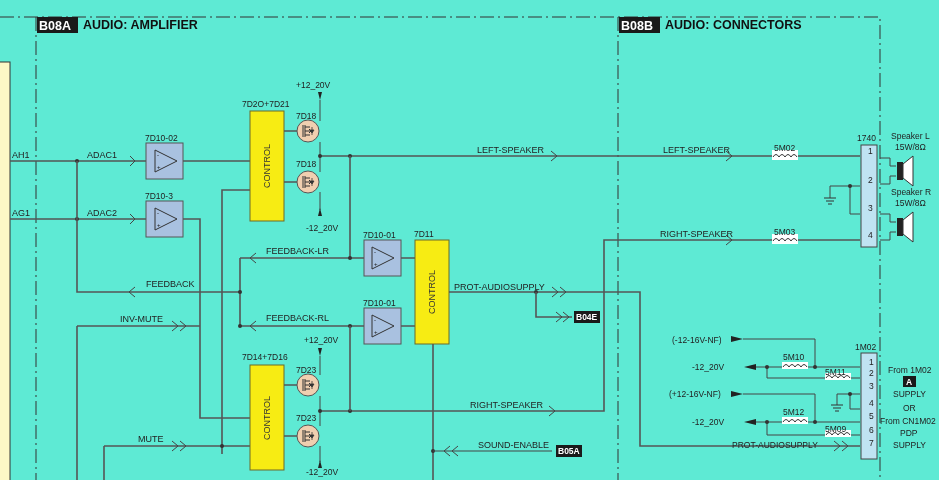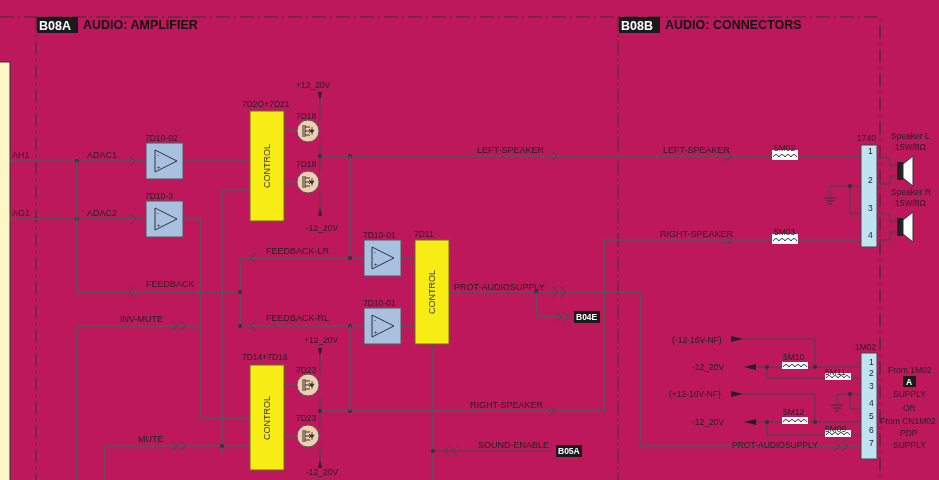--- a/index.html
+++ b/index.html
@@ -1,16 +1,16 @@
 <!DOCTYPE html>
 <html><head>
 <meta charset="utf-8">
 <style>
   html,body{margin:0;padding:0;background:#fff;}
-  #wrap{position:relative;width:939px;height:480px;overflow:hidden;background:#be185d;text-align:right;}
+  #wrap{position:relative;width:939px;height:480px;overflow:hidden;background:#5eead4;text-align:right;}
   svg{position:absolute;left:0;top:0;}
   text{font-family:"Liberation Sans",sans-serif;fill:#222;}
   .lbl{font-size:9px;}
   .sm{font-size:8.5px;}
   .hdr{font-size:12.5px;font-weight:bold;fill:#111;}
   .tag{font-size:12.5px;font-weight:bold;fill:#fff;}
   .tagsm{font-size:8.5px;font-weight:bold;fill:#fff;}
   .ctl{font-size:9px;fill:#333;}
   .w{stroke:#555;stroke-width:1.6;fill:none;}
   .wt{stroke:#444;stroke-width:1;fill:none;}

